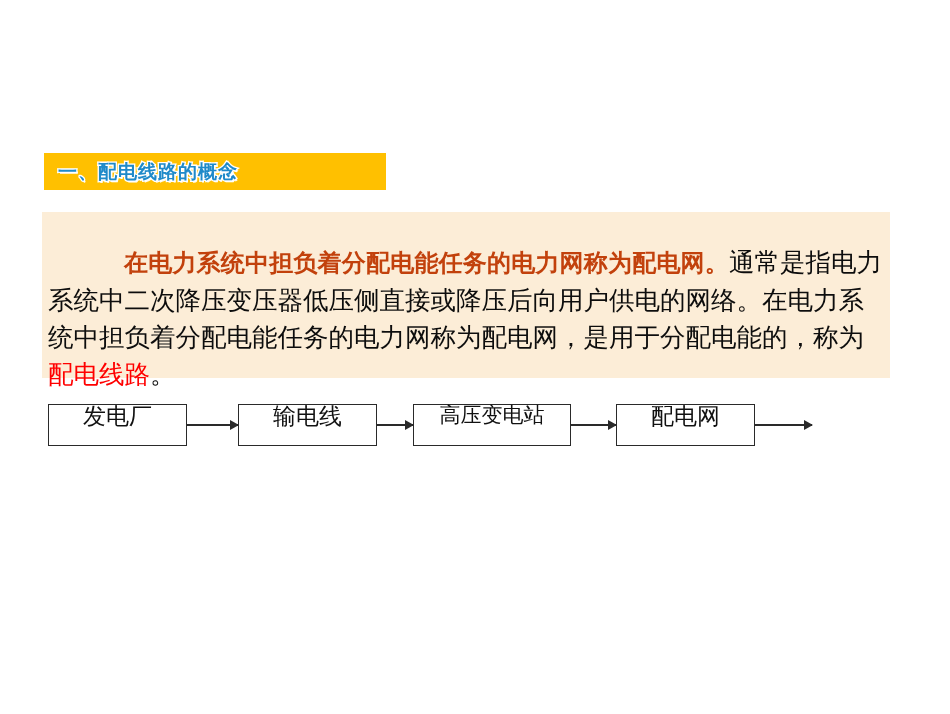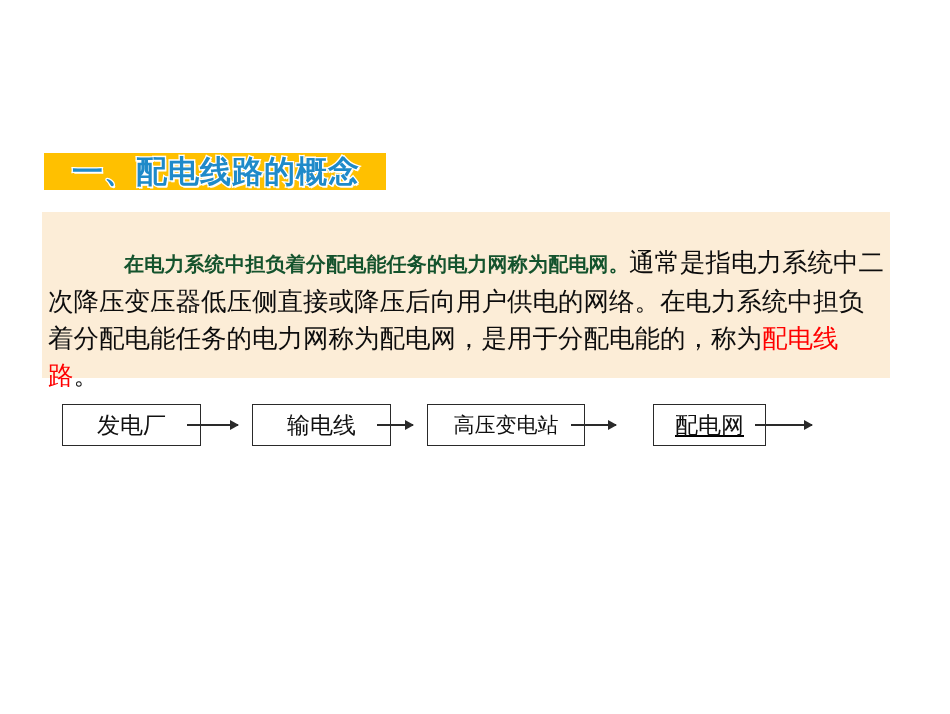--- a/index.html
+++ b/index.html
@@ -27,25 +27,25 @@
   #heading-banner {
     position: absolute;
     left: 44px;
     top: 153px;
     width: 342px;
     height: 37px;
     background: #FFC000;
   }
   #heading-text {
     position: absolute;
-    left: 28px;
+    left: 14px;
     top: 50%;
     transform: translateY(-50%);
     font-family: "DejaVu Sans", "Liberation Sans", sans-serif;
-    font-size: 31px;
+    font-size: 19px;
     font-weight: bold;
     letter-spacing: 1px;
     color: #1F8AC9;
     white-space: nowrap;
     -webkit-text-stroke: 2.6px #FFFFFF;
     paint-order: stroke fill;
     text-shadow:
        1.6px 1.6px 0 rgba(255,255,255,0.95),
       -0.4px 0 0 #FFFFFF;
   }
@@ -64,24 +64,24 @@
     left: 6px;
     top: 6px;
     right: 2px;
     font-size: 25.5px;
     line-height: 37px;
     color: #0d0d0d;
     letter-spacing: 0px;
   }
   .lead-indent { display: inline-block; width: 76px; }
   .lead-sentence {
-    color: #14532d;
+    color: #c2410c;
     font-weight: bold;
     font-family: "DejaVu Sans", "Liberation Sans", sans-serif;
-    font-size: 20px;
+    font-size: 24px;
     letter-spacing: 0.2px;
   }
   .term-highlight {
     color: #FF0000;
     text-underline-offset: 3px;
   }
 
   
   #flow-diagram {
     position: absolute;
@@ -91,23 +91,21 @@
     height: 62px;
   }
   .flow-node {
     position: absolute;
     top: 0;
     height: 42px;
     border: 1.6px solid #2a2a2a;
     background: #ffffff;
     box-sizing: border-box;
     display: flex;
-    align-items: center;
     justify-content: center;
-    margin-left: 14px;
   }
   .flow-node-label {
     font-size: 23px;
     color: #111111;
     white-space: nowrap;
     line-height: 1;
   }
   .flow-node.small .flow-node-label { font-size: 21px; }
 
   .flow-arrow {
@@ -153,21 +151,21 @@
     <div class="flow-node" style="left:238px; width:139px;">
       <span class="flow-node-label">输电线</span>
     </div>
     <div class="flow-arrow" style="left:377px; width:36px;"></div>
 
     <div class="flow-node small" style="left:413px; width:158px;">
       <span class="flow-node-label">高压变电站</span>
     </div>
     <div class="flow-arrow" style="left:571px; width:45px;"></div>
 
-    <div class="flow-node" style="left:639px; width:113px;text-decoration:underline;">
+    <div class="flow-node" style="left:616px; width:139px;">
       <span class="flow-node-label">配电网</span>
     </div>
     <div class="flow-arrow" style="left:755px; width:57px;"></div>
 
 
   </div>
 
 </div>
 
 </body></html>

